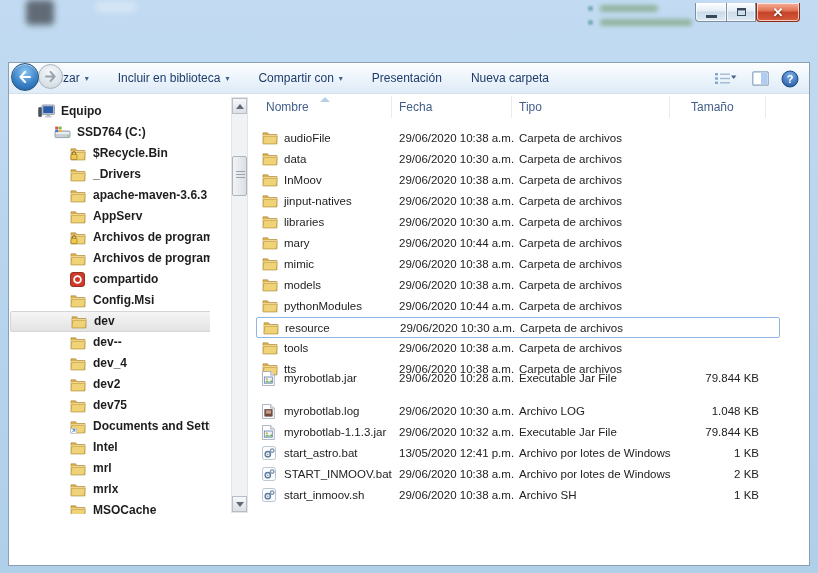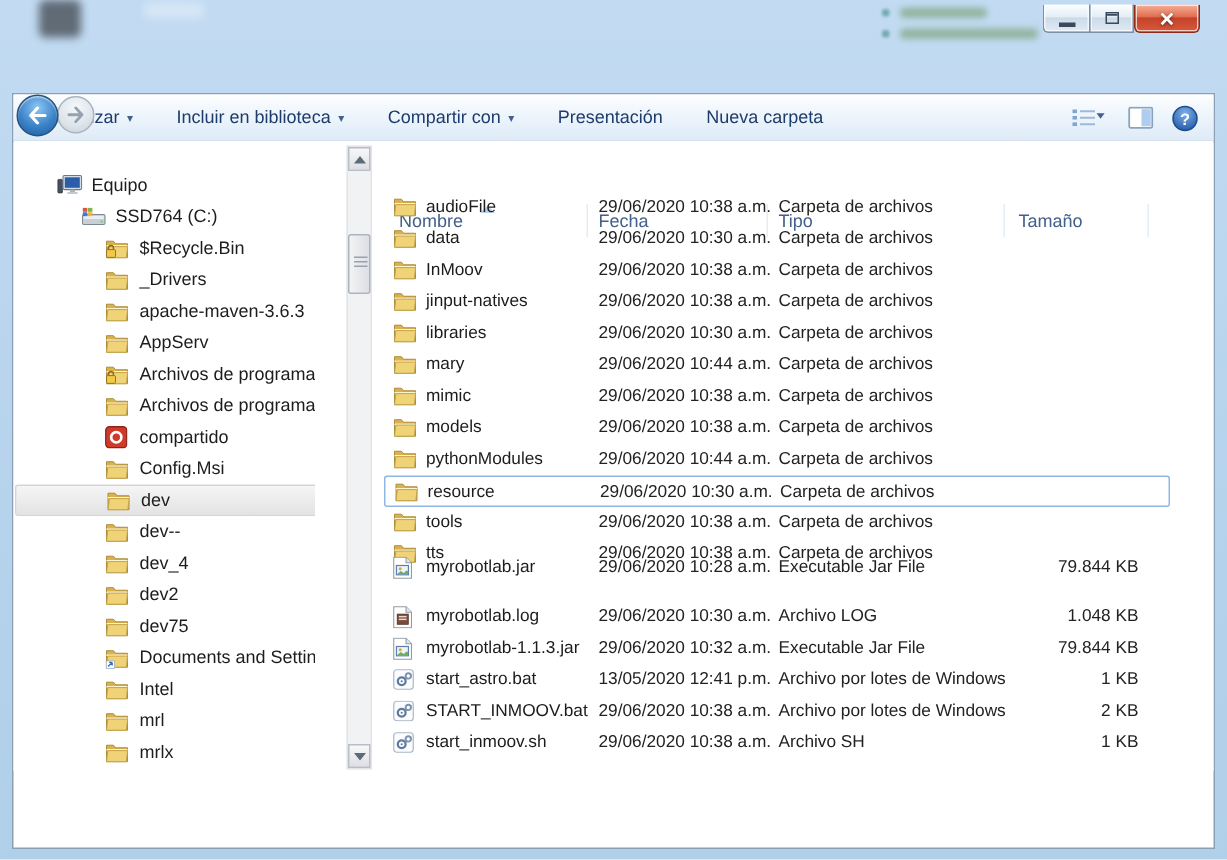--- a/index.html
+++ b/index.html
@@ -70,41 +70,41 @@
   .toolbar { position:absolute; left:0; top:0; width:800px; height:31px;
     background:linear-gradient(180deg,#fdfeff 0%,#eef5fc 45%,#dfebf7 100%);
     border-bottom:1px solid #d4e1ee; display:flex; align-items:center; padding-left:8px; }
   .tb-item { color:#1e3c6b; padding:4px 10px; margin-right:9px; border-radius:3px;
     display:flex; align-items:center; gap:5px; cursor:default; white-space:nowrap; }
   .tb-arrow { font-size:8px; color:#44618a; }
   .tb-right { position:absolute; right:10px; top:0; height:31px; display:flex; align-items:center; gap:12px; }
   
   .main { position:absolute; left:0; top:32px; width:800px; height:419px; background:#fff; overflow:hidden; }
   
-  .sidebar { position:absolute; left:0; top:16px; width:201px; height:419px; overflow:hidden; }
+  .sidebar { position:absolute; left:0; top:4px; width:201px; height:419px; overflow:hidden;font-weight:bold; }
   .tree-item { position:absolute; left:1px; width:220px; height:21px; line-height:21px;
     display:flex; align-items:center; gap:6px; white-space:nowrap; cursor:default; }
   .tree-item.sel { background:linear-gradient(180deg,#f5f5f5,#e3e3e3);
     border:1px solid #d5d5d5; border-radius:2px; }
   .tree-icon { width:17px; height:16px; display:inline-flex; align-items:center; flex:none; }
   .vscroll { position:absolute; left:222px; top:2px; width:17px; height:416px;
     background:#f1f2f4; border:1px solid #e2e4e8; }
   .sbtn { position:absolute; left:0; width:15px; height:16px;
     background:linear-gradient(180deg,#f7f8f9,#dddfe3); border:1px solid #b9bec6;
     display:flex; align-items:center; justify-content:center; }
   .sbtn.up { top:0; } .sbtn.down { bottom:0; }
   .tri-up { width:0; height:0; border-left:4px solid transparent; border-right:4px solid transparent; border-bottom:5px solid #5d6a79; }
   .tri-down { width:0; height:0; border-left:4px solid transparent; border-right:4px solid transparent; border-top:5px solid #5d6a79; }
   .sthumb { position:absolute; left:0; top:58px; width:15px; height:40px;
     background:linear-gradient(90deg,#f2f3f5,#dcdfe4); border:1px solid #aeb4bd; border-radius:2px; }
   .sthumb:after { content:""; position:absolute; left:3px; top:17px; width:9px; height:1px;
     background:#9aa2ad; box-shadow:0 3px 0 #9aa2ad, 0 -3px 0 #9aa2ad; }
   
   .filelist { position:absolute; left:239px; top:0; width:561px; height:419px; }
-  .lheader { position:absolute; left:0; top:0; width:561px; height:24px;margin-top:40px; }
+  .lheader { position:absolute; left:0; top:0; width:561px; height:24px; }
   .hcell { position:absolute; top:0; height:24px; line-height:24px; color:#43608a; cursor:default; }
   .hdiv { position:absolute; top:1px; width:1px; height:22px; background:#e4ecf5; }
   .sort-arrow { position:absolute; left:72px; top:2px; width:0; height:0;
     border-left:5px solid transparent; border-right:5px solid transparent; border-bottom:5px solid #b9cfe8; }
   .row { position:absolute; left:8px; width:524px; height:21px; line-height:21px; cursor:default; }
   .row.focused { border:1px solid #8fb6e4; border-radius:2px; }
   .cell { position:absolute; top:0; height:21px; white-space:nowrap; font-size:11.5px; color:#1c1c1c; }
   .c-icon { left:6px; top:3px; width:17px; height:16px; }
   .c-name { left:28px; }
   .c-date { left:143px; color:#222; }
@@ -463,21 +463,21 @@
           <span class="tri-down"></span>
         </div>
     </div>
 
     <div class="filelist">
       <div class="lheader">
         <div class="sort-arrow"></div>
         <div class="hcell" style="left:18px;">Nombre</div>
         <div class="hcell" style="left:151px;">Fecha</div>
         <div class="hcell" style="left:271px;">Tipo</div>
-        <div class="hcell" style="left:431px;">Tamaño</div>
+        <div class="hcell" style="left:443px;">Tamaño</div>
         <div class="hdiv" style="left:143px;"></div>
         <div class="hdiv" style="left:263px;"></div>
         <div class="hdiv" style="left:421px;"></div>
         <div class="hdiv" style="left:517px;"></div>
       </div>
       <div id="rows-container">
           <div class="row" style="top: 33px;">
             <span class="cell c-icon icon-wrap">
               <svg width="16" height="14" viewBox="0 0 16 14">
                 <path d="M1 1.8 h4.6 l1.5 1.7 H15 v9.3 H1 z" fill="#dcb04c" stroke="#a5852f" stroke-width="0.6"></path>

